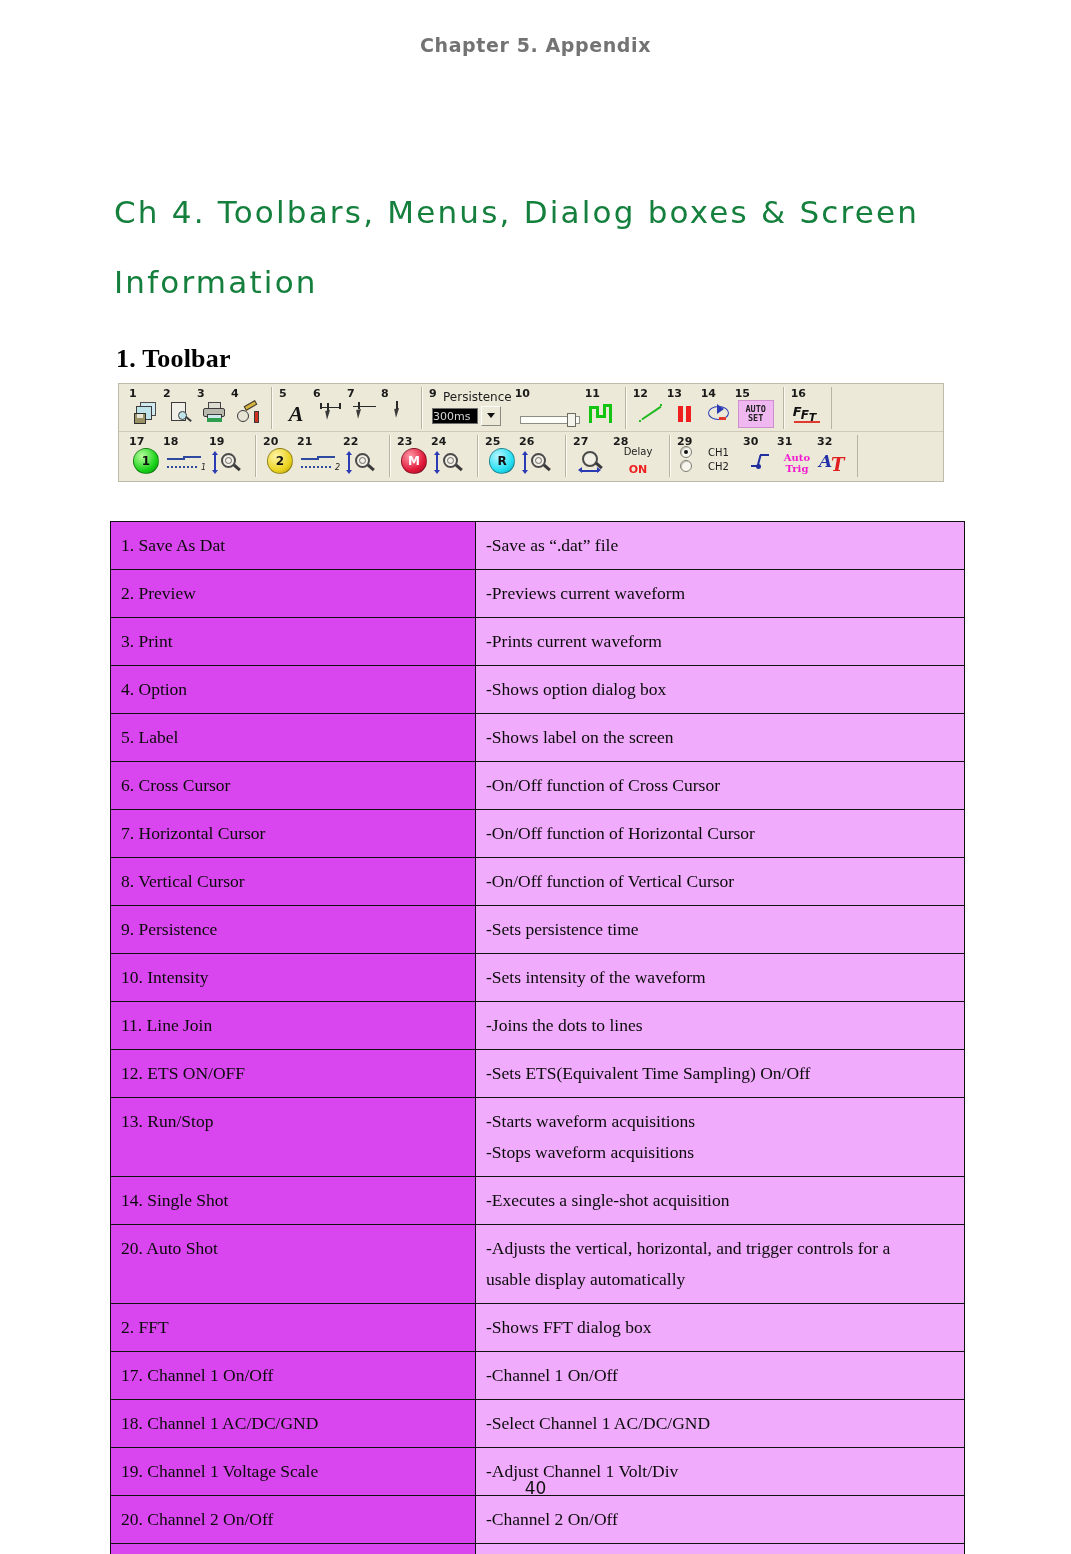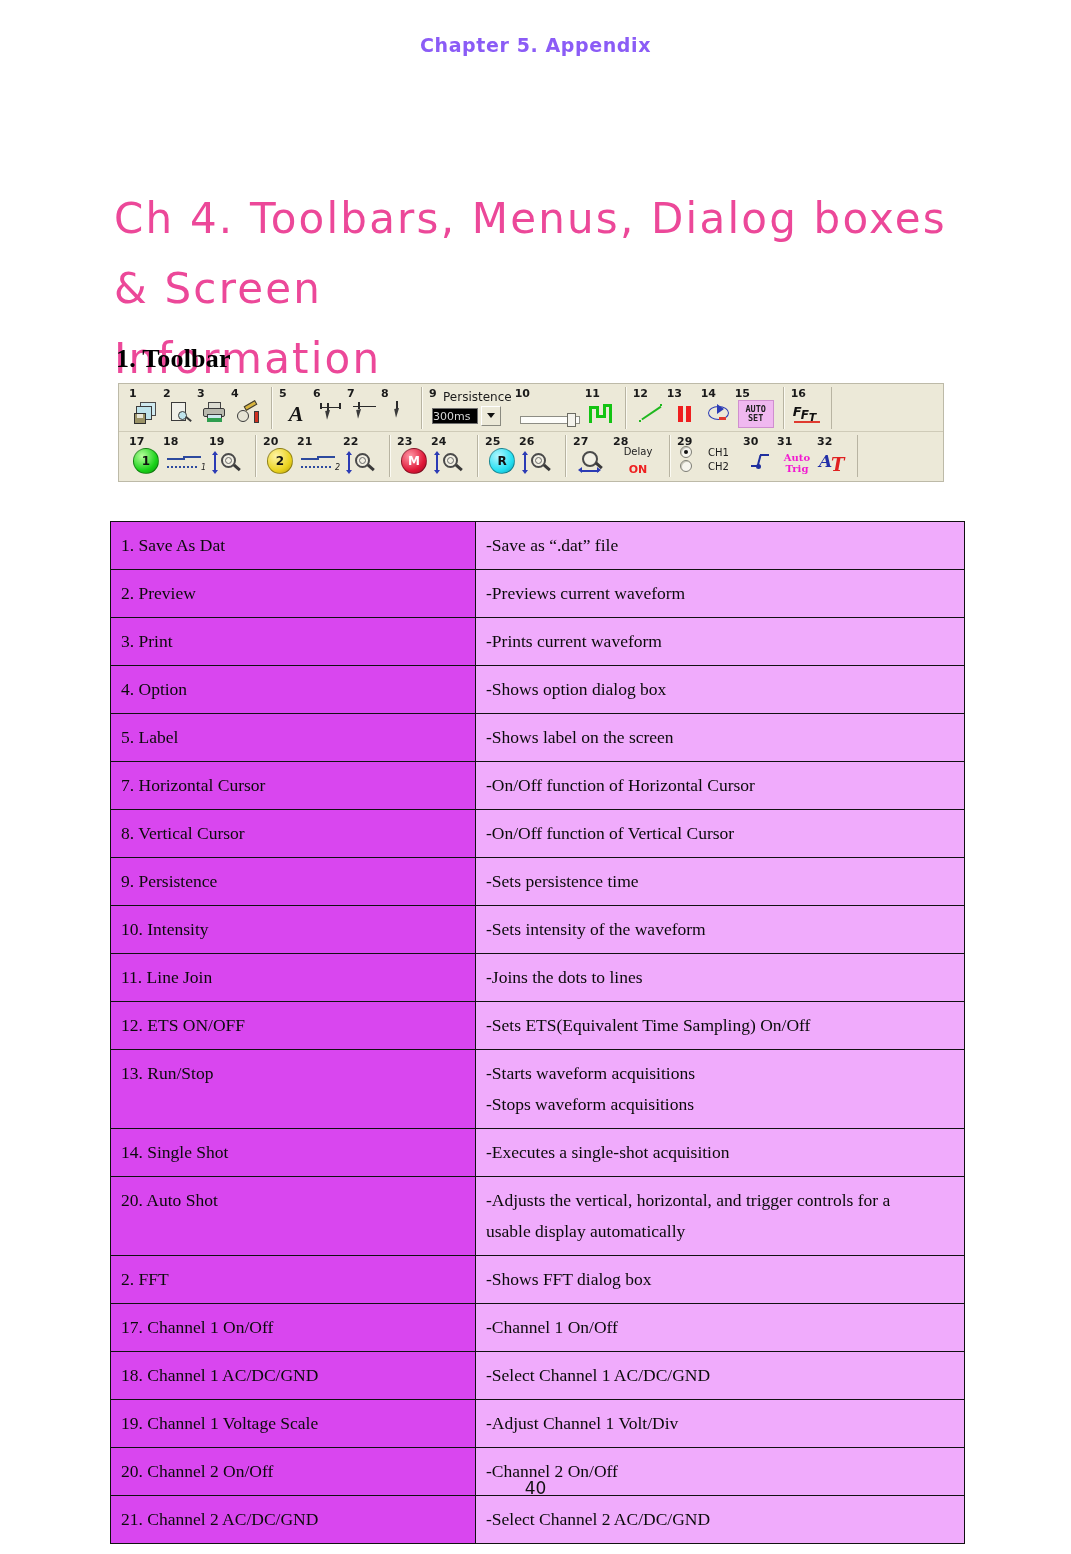--- a/index.html
+++ b/index.html
@@ -20,35 +20,35 @@
   .page-header {
     position: absolute;
     top: 34px;
     left: 0;
     width: 1071px;
     text-align: center;
     font-family: "DejaVu Sans", sans-serif;
     font-size: 19px;
     font-weight: bold;
     letter-spacing: 0.6px;
-    color: #8b5cf6;
+    color: #737373;
   }
 
   
   .chapter-title {
     position: absolute;
     top: 156px;
     left: 114px;
     width: 860px;
     font-family: "DejaVu Sans", sans-serif;
-    font-size: 42px;
+    font-size: 31px;
     font-weight: normal;
     letter-spacing: 2.2px;
     line-height: 70px;
-    color: #ec4899;
+    color: #15803d;
   }
   .chapter-title .l2 { display: block; }
 
   
   .section-heading {
     position: absolute;
     top: 322px;
     left: 116px;
     font-family: "Liberation Serif", serif;
     font-size: 26px;
@@ -664,20 +664,24 @@
       </tr>
       <tr>
         <td class="c-name">4. Option</td>
         <td class="c-desc">-Shows option dialog box</td>
       </tr>
       <tr>
         <td class="c-name">5. Label</td>
         <td class="c-desc">-Shows label on the screen</td>
       </tr>
       <tr>
+        <td class="c-name">6. Cross Cursor</td>
+        <td class="c-desc">-On/Off function of Cross Cursor</td>
+      </tr>
+      <tr>
         <td class="c-name">7. Horizontal Cursor</td>
         <td class="c-desc">-On/Off function of Horizontal Cursor</td>
       </tr>
       <tr>
         <td class="c-name">8. Vertical Cursor</td>
         <td class="c-desc">-On/Off function of Vertical Cursor</td>
       </tr>
       <tr>
         <td class="c-name">9. Persistence</td>
         <td class="c-desc">-Sets persistence time</td>

